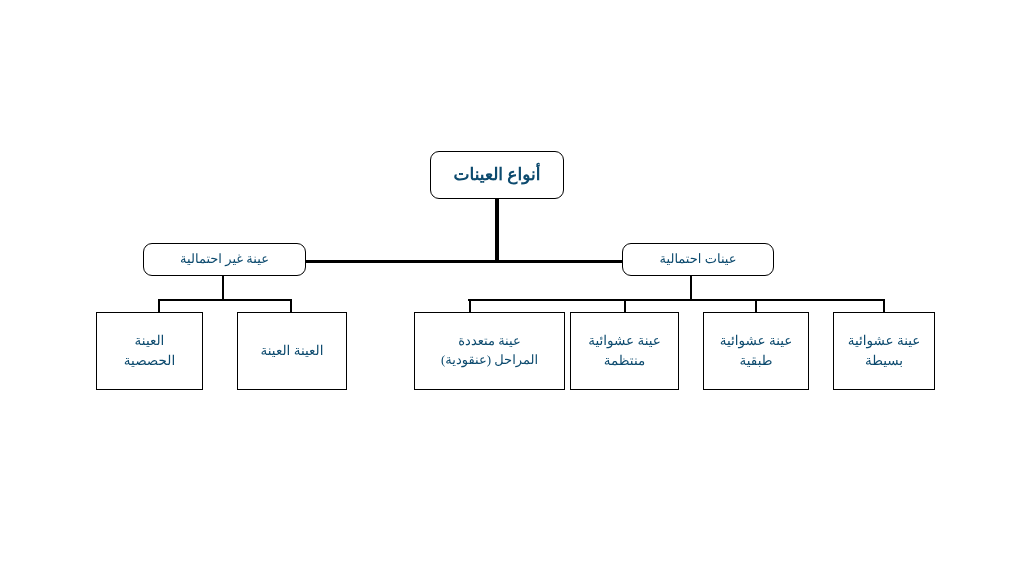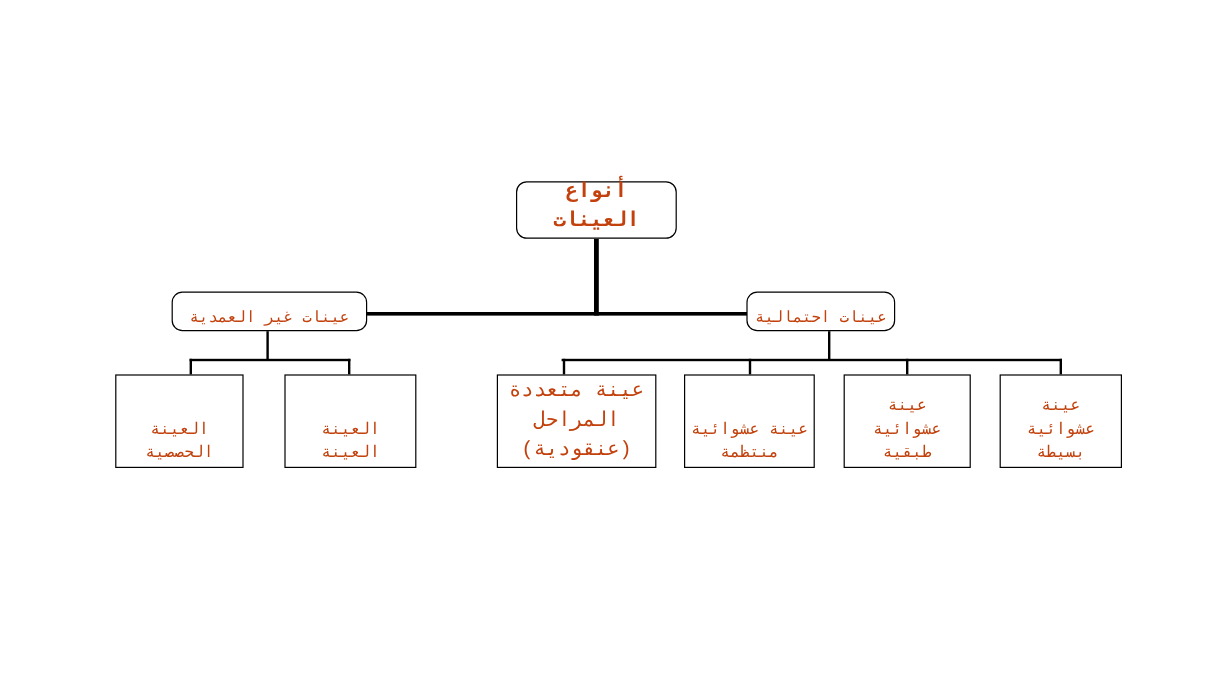--- a/index.html
+++ b/index.html
@@ -19,28 +19,28 @@
     height: 576px;
     background: #ffffff;
   }
 
   
   .node {
     position: absolute;
     box-sizing: border-box;
     background: #ffffff;
     border: 1px solid #000000;
-    color: #c2410c;
+    color: #0c4a6e;
     display: flex;
-    align-items: flex-end;
+    align-items: center;
     justify-content: center;
     text-align: center;
     line-height: 1.45;
     direction: rtl;
-    font-family: Liberation Mono, monospace;
+    font-family: Liberation Serif, serif;
   }
   .node.rounded {
     border-radius: 9px;
   }
   .node .label {
     display: block;
     padding: 0 4px;
     white-space: pre-line;
   }
 
@@ -51,42 +51,42 @@
     width: 134px;
     height: 48px;
     font-size: 17px;
     font-weight: 600;
   }
 
   
   #node-prob {
     left: 622px;
     top: 243px;
-    width: 124px;
+    width: 152px;
     height: 33px;
     font-size: 13px;
   }
   #node-nonprob {
     left: 143px;
     top: 243px;
     width: 163px;
     height: 33px;
     font-size: 13px;
   }
 
   
   .leaf {
     top: 312px;
     height: 78px;
     font-size: 13.5px;
   }
   #leaf-simple   { left: 833px; width: 102px; }
   #leaf-strat    { left: 703px; width: 106px; }
   #leaf-system   { left: 570px; width: 109px; }
-  #leaf-cluster  { left: 414px; width: 133px; font-size: 17px; }
+  #leaf-cluster  { left: 414px; width: 151px; font-size: 13px; }
   #leaf-panel    { left: 237px; width: 110px; }
   #leaf-quota    { left: 96px; width: 107px; }
 
   
   .ln {
     position: absolute;
     background: #000000;
   }
   .v { width: 3px; }
   .h { height: 3px; }
@@ -120,21 +120,21 @@
 
   <div class="node rounded" id="node-root">
     <span class="label">أنواع العينات</span>
   </div>
 
   <div class="node rounded" id="node-prob">
     <span class="label">عينات  احتمالية</span>
   </div>
 
   <div class="node rounded" id="node-nonprob">
-    <span class="label">عينات غير العمدية</span>
+    <span class="label">عينة غير احتمالية</span>
   </div>
 
   <div class="node leaf" id="leaf-simple">
     <span class="label">عينة عشوائية
 بسيطة</span>
   </div>
 
   <div class="node leaf" id="leaf-strat">
     <span class="label">عينة عشوائية
 طبقية</span>

